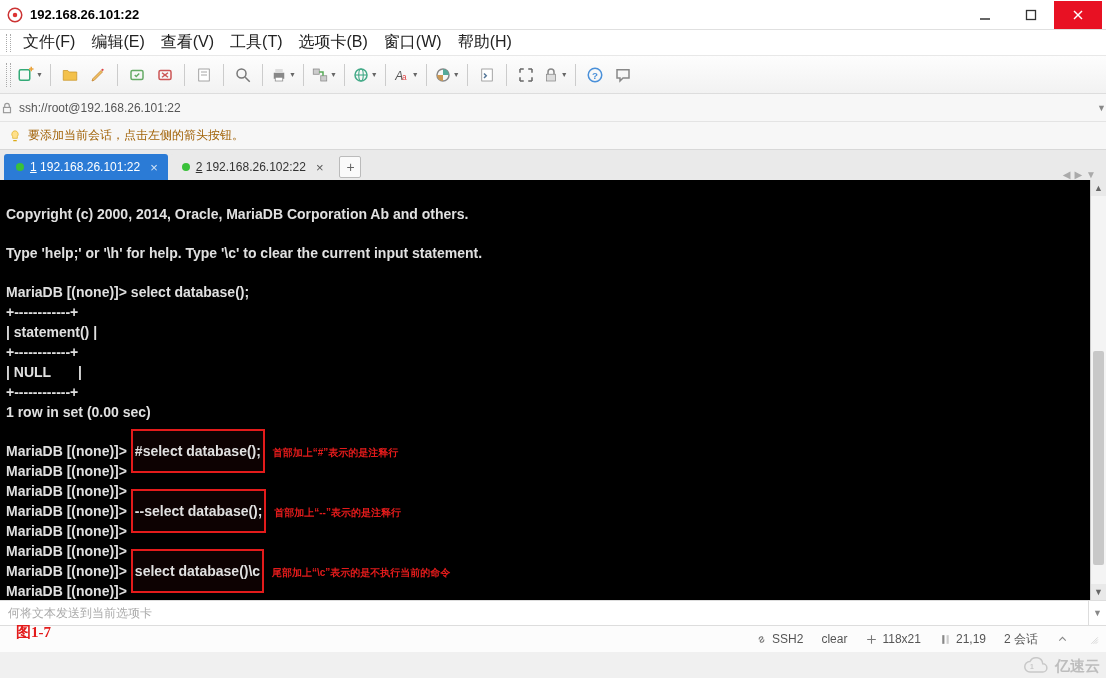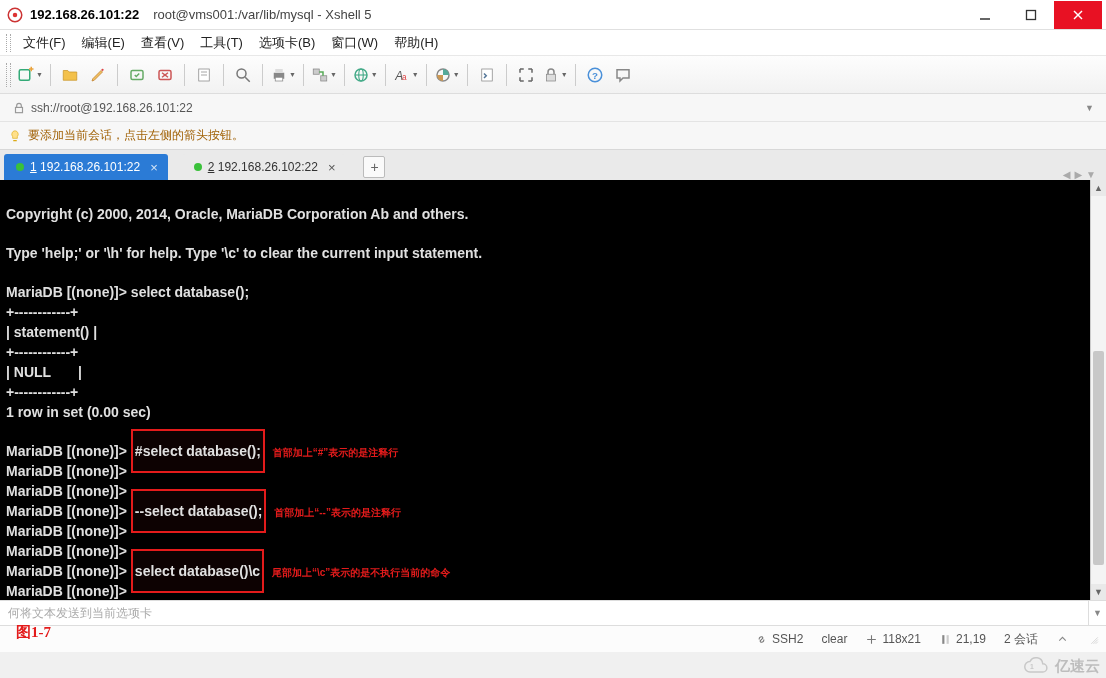--- a/index.html
+++ b/index.html
@@ -9,44 +9,44 @@
 .titlebar { height: 30px; background: #fff; display: flex; align-items: center; padding: 0 4px; border-bottom: 1px solid #e0e0e0; }
 .titlebar-icon { width: 18px; height: 18px; margin: 0 6px 0 2px; }
 .titlebar-ip { font-weight: bold; font-size: 13px; margin-right: 14px; }
 .titlebar-path { font-size: 13px; color: #444; }
 .titlebar-controls { margin-left: auto; display: flex; }
 .titlebar-btn { width: 46px; height: 28px; display: flex; align-items: center; justify-content: center; font-size: 13px; color:#333; }
 .titlebar-btn.close { background: #e81123; color: #fff; width: 48px; }
 .titlebar-btn svg { width: 12px; height: 12px; }
 
 
-.menubar { height: 26px; background: #fff; display: flex; align-items: center; padding: 0 6px; gap: 2px; font-size: 13px; color:#222; border-bottom: 1px solid #e8e8e8;}
+.menubar { height: 26px; background: #fff; display: flex; align-items: center; padding: 0 6px; gap: 2px; font-size: 16px; color:#222; border-bottom: 1px solid #e8e8e8;}
 .menubar-handle { width: 5px; height: 18px; border-left: 1px dotted #aaa; border-right: 1px dotted #aaa; margin-right: 3px;}
 .menu-item { padding: 3px 7px; }
 
 
 .toolbar { height: 38px; background: linear-gradient(#fdfdfd,#f2f2f2); display: flex; align-items: center; padding: 0 6px; gap: 0; border-bottom: 1px solid #ddd;}
 .tool-handle { width: 5px; height: 24px; border-left: 1px dotted #aaa; border-right: 1px dotted #aaa; margin-right: 4px;}
 .tool-btn { height: 28px; min-width: 28px; display: flex; align-items: center; justify-content: center; position: relative; color:#555; padding: 0 2px;}
 .tool-btn .dd { font-size: 7px; color:#666; margin-left: 1px;}
 .tool-sep { width: 1px; height: 22px; background: #ccc; margin: 0 5px; }
 .tool-btn svg { width: 18px; height: 18px; }
 
 
-.addressbar { height: 28px; background: #f7f7f7; display: flex; align-items: center; padding: 0 12px; font-size: 12px; color:#555; border-bottom:1px solid #e4e4e4;}
+.addressbar { height: 28px; background: #f7f7f7; display: flex; align-items: center; padding: 0 0; font-size: 12px; color:#555; border-bottom:1px solid #e4e4e4;}
 .addr-icon { width:14px; height:14px; margin-right:5px; color:#888;}
 .addr-dd { margin-left:auto; font-size:9px; color:#888; }
 
 
 .hintbar { height: 28px; background: #f7f7f7; display: flex; align-items: center; padding: 0 8px; font-size: 12px; color:#a16207; border-bottom:1px solid #d8d8d8;}
 .hint-icon { width:14px; height:14px; margin-right:6px; color:#d9a300;}
 
 
 .tabbar { height: 30px; background: #eaeaea; display: flex; align-items: flex-end; padding: 0 4px; position:relative; }
-.tab { height: 26px; padding: 0 10px 0 12px; display: flex; align-items: center; font-size: 12px; background: #eaeaea; color:#333; border-top-left-radius:3px; border-top-right-radius:3px; gap:6px; margin-right:14px; }
+.tab { height: 26px; padding: 0 10px 0 12px; display: flex; align-items: center; font-size: 12px; background: #eaeaea; color:#333; border-top-left-radius:3px; border-top-right-radius:3px; gap:6px; margin-right:2px; }
 .tab.active { background: #2b7bd6; color:#fff; }
 .tab .dot { width:8px; height:8px; border-radius:50%; background:#3ac13a; flex-shrink:0;}
 .tab .num { text-decoration: underline; }
 .tab .tclose { font-size:13px; margin-left:4px; opacity:.8;}
 .tab.active .tclose { color:#fff; }
 .tab-add { width:22px; height:22px; border:1px solid #bbb; background:#fafafa; display:flex; align-items:center; justify-content:center; margin:0 0 2px 4px; font-size:14px; color:#666; border-radius:2px;}
 .tab-nav { margin-left:auto; display:flex; gap:4px; align-items:center; color:#aaa; font-size:10px; padding-right:6px;}
 
 
 .term-wrap { display:flex; height: 420px; }
@@ -74,21 +74,20 @@
 </style>
 </head>
 <body>
 
 <div class="titlebar">
   <svg class="titlebar-icon" viewBox="0 0 24 24">
       <circle cx="12" cy="12" r="9" fill="#fff" stroke="#c33" stroke-width="2"></circle>
       <circle cx="12" cy="12" r="3" fill="#d33"></circle>
     </svg>
   <span class="titlebar-ip">192.168.26.101:22</span>
-  <span class="titlebar-path">root@vms001:/var/lib/mysql - Xshell 5</span>
   <div class="titlebar-controls">
     <div class="titlebar-btn">
         <svg viewBox="0 0 12 12">
           <line x1="1" y1="10" x2="11" y2="10" stroke="#333" stroke-width="1.5"></line>
         </svg>
       </div>
     <div class="titlebar-btn">
         <svg viewBox="0 0 12 12">
           <rect x="1.5" y="1.5" width="9" height="9" fill="none" stroke="#333" stroke-width="1.3"></rect>
         </svg>

